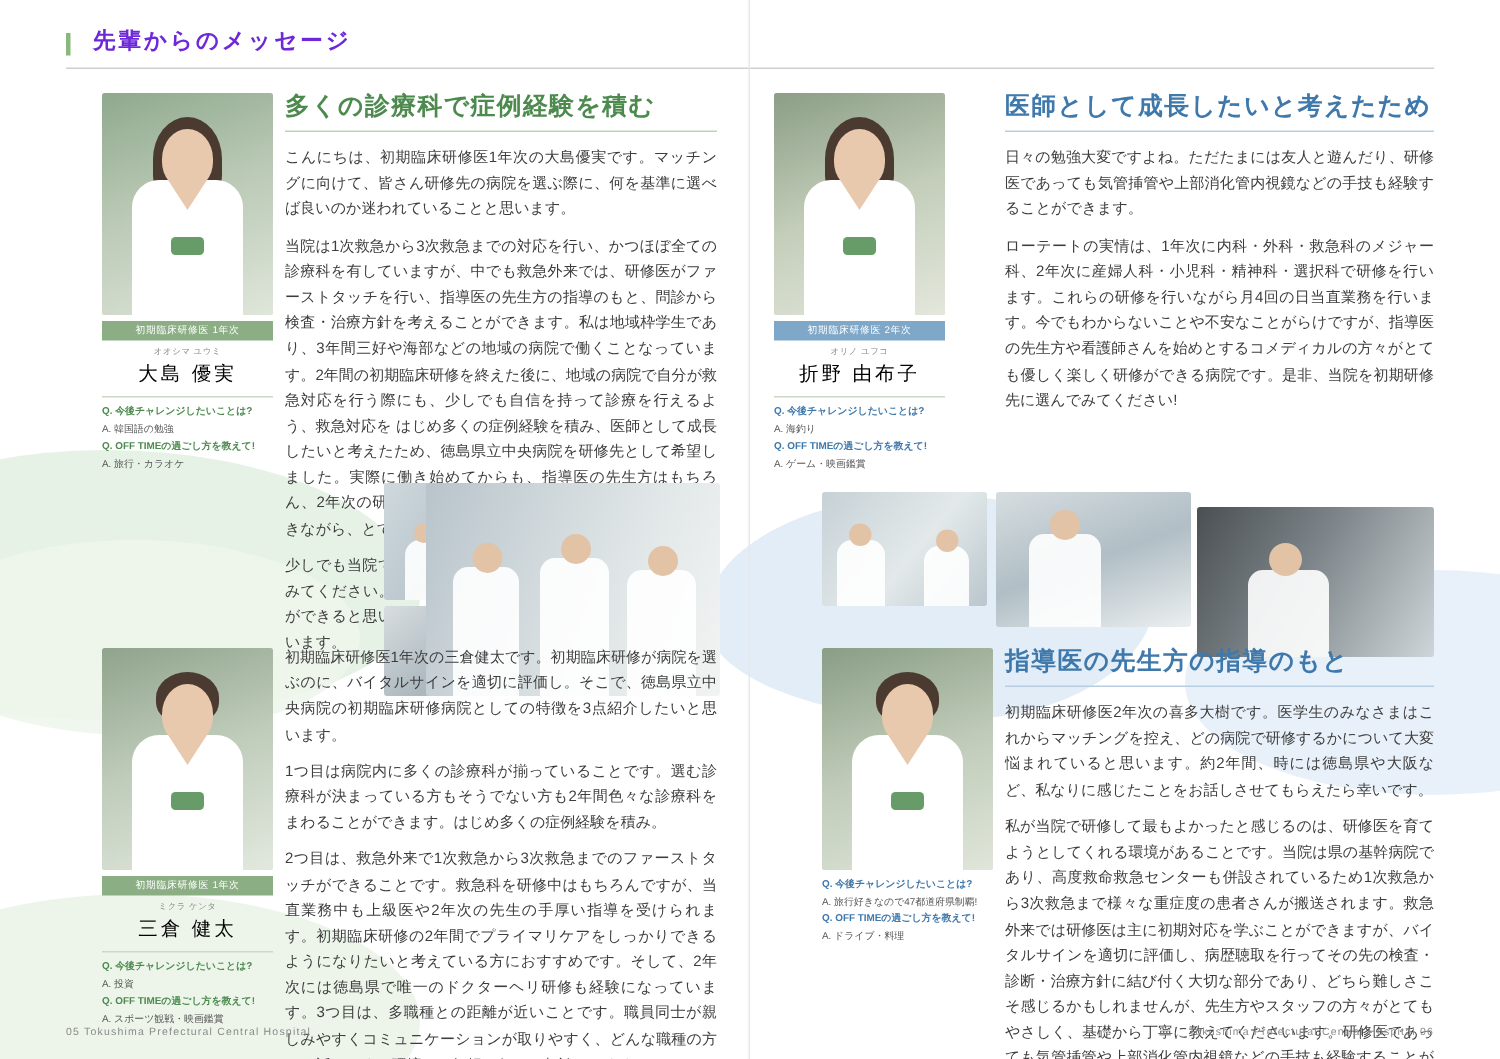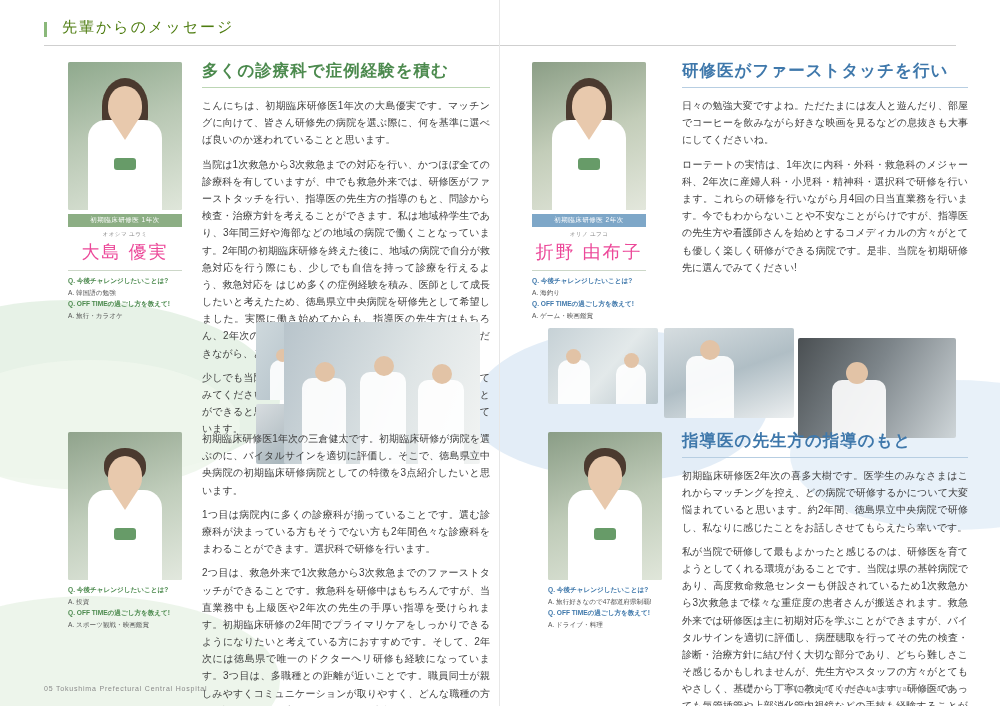--- a/index.html
+++ b/index.html
@@ -42,31 +42,31 @@
   
   .page { position:relative; width:1000px; height:706px; z-index:2; }
 
   .gutter { position:absolute; left:499px; top:0; width:1px; height:706px; background:#e7e7e7; z-index:1;}
 
   
   .page-header {
     position:absolute; left:44px; top:18px; width:912px;
   }
   .page-header .title {
-    font-size:15px; letter-spacing:2px; color:#4d7c0f;
+    font-size:15px; letter-spacing:2px; color:#6d28d9;
     padding-left:18px; padding-bottom:8px;
-    font-weight:normal;
+    font-weight:bold;
   }
   .page-header .rule { height:1px; background:#cfcfcf; width:100%; }
   .header-mark {
     position:absolute; left:0; top:4px; width:3px; height:15px; background:#8ab87a;
   }
 
   
-  .article { position:absolute;margin-left:12px; }
+  .article { position:absolute; }
   .art-heading {
     font-size:16.5px; font-weight:bold; letter-spacing:1px;
     padding-bottom:5px; margin-bottom:9px;
   }
   .art-heading.green { color:#4c8a4e; border-bottom:1.5px solid #bcd6b4; }
   .art-heading.blue  { color:#3f78ab; border-bottom:1.5px solid #b7cee2; }
   .art-body {
     font-size:10px; line-height:1.72; color:#3d3d3d; text-align:justify;
   }
   .art-body p { margin:0 0 7px 0; }
@@ -114,21 +114,21 @@
 
   .name-plate {
     border-bottom:1px solid #ccd7c8; padding:4px 0 3px 0; text-align:center;
   }
   .nen {
     font-size:6.5px; color:#ffffff; background:#8cae84;
     display:block; padding:2px 0; letter-spacing:.5px;
   }
   .nen.blue { background:#7ea7c8; }
   .romaji { font-size:5.6px; color:#8a8a8a; letter-spacing:.4px; margin-top:4px; }
-  .jname { font-size:18px; letter-spacing:2px; color:#ec4899; margin:1px 0 3px 0; }
+  .jname { font-size:13px; letter-spacing:2px; color:#000000; margin:1px 0 3px 0; }
 
   .qa { margin-top:5px; font-size:6.6px; line-height:1.62; color:#3d3d3d; }
   .qa .q { color:#4c8a4e; font-weight:bold; }
   .qa .q.blue { color:#3f78ab; }
   .qa .a { color:#555; }
   .qa .row { margin-bottom:1px; }
   .ph { position:absolute; overflow:hidden; border-radius:2px; }
   .ph .im { position:absolute; inset:0; }
 
   .im-a { background:linear-gradient(120deg,#cfd9dd 0%,#b9c6cd 40%,#e6eceb 100%); }
@@ -194,21 +194,21 @@
 
   <div class="article" style="left:190px; top:60px; width:288px;">
     <div class="art-heading green">多くの診療科で症例経験を積む</div>
     <div class="art-body">
       <p>こんにちは、初期臨床研修医1年次の大島優実です。マッチングに向けて、皆さん研修先の病院を選ぶ際に、何を基準に選べば良いのか迷われていることと思います。</p>
       <p>当院は1次救急から3次救急までの対応を行い、かつほぼ全ての診療科を有していますが、中でも救急外来では、研修医がファーストタッチを行い、指導医の先生方の指導のもと、問診から検査・治療方針を考えることができます。私は地域枠学生であり、3年間三好や海部などの地域の病院で働くことなっています。2年間の初期臨床研修を終えた後に、地域の病院で自分が救急対応を行う際にも、少しでも自信を持って診療を行えるよう、救急対応を はじめ多くの症例経験を積み、医師として成長したいと考えたため、徳島県立中央病院を研修先として希望しました。実際に働き始めてからも、指導医の先生方はもちろん、2年次の研修医の先生方、他職種の方々にも助けていただきながら、とても充実した研修生活を送っています。</p>
       <p>少しでも当院での研修に興味がある方は、ぜひ一度見学に来てみてください。当院での診療の雰囲気を実際に肌で感じることができると思います。皆さんと一緒に働けるのを楽しみにしています。</p>
     </div>
   </div>
 
-  <div class="profile" style="left:532px; top:62px;">
+  <div class="profile" style="left:516px; top:62px;">
     <div class="photo p2">
       <div class="bg"></div>
       <div class="person">
         <div class="hair long"></div>
           <div class="head"></div>
         <div class="body"></div>
           <div class="collar"></div>
           <div class="logo"></div>
       </div>
     </div>
@@ -219,23 +219,23 @@
     </div>
     <div class="qa">
       <div class="row"><span class="q blue">Q. 今後チャレンジしたいことは?</span></div>
       <div class="row"><span class="a">A. 海釣り</span></div>
       <div class="row"><span class="q blue">Q. OFF TIMEの過ごし方を教えて!</span></div>
       <div class="row"><span class="a">A. ゲーム・映画鑑賞</span></div>
     </div>
   </div>
 
   <div class="article" style="left:670px; top:60px; width:286px;">
-    <div class="art-heading blue">研修医がファーストタッチを行い</div>
+    <div class="art-heading blue">医師として成長したいと考えたため</div>
     <div class="art-body">
-      <p>日々の勉強大変ですよね。ただたまには友人と遊んだり、部屋でコーヒーを飲みながら好きな映画を見るなどの息抜きも大事にしてくださいね。</p>
+      <p>日々の勉強大変ですよね。ただたまには友人と遊んだり、研修医であっても気管挿管や上部消化管内視鏡などの手技も経験することができます。</p>
       <p>ローテートの実情は、1年次に内科・外科・救急科のメジャー科、2年次に産婦人科・小児科・精神科・選択科で研修を行います。これらの研修を行いながら月4回の日当直業務を行います。今でもわからないことや不安なことがらけですが、指導医の先生方や看護師さんを始めとするコメディカルの方々がとても優しく楽しく研修ができる病院です。是非、当院を初期研修先に選んでみてください!</p>
     </div>
   </div>
 
   <div class="ph" style="left:256px; top:322px; width:118px; height:78px;">
     <div class="im im-a"></div>
     <div class="fig" style="left:14px; bottom:0; width:26px; height:40px;"></div>
     <div class="fighead" style="left:20px; bottom:38px; width:13px; height:13px;"></div>
     <div class="figdark" style="right:16px; bottom:0; width:24px; height:34px;"></div>
   </div>
@@ -276,32 +276,37 @@
     <div class="photo p3">
       <div class="bg"></div>
       <div class="person">
         <div class="hair"></div>
           <div class="head"></div>
         <div class="body"></div>
           <div class="collar"></div>
           <div class="logo"></div>
       </div>
     </div>
+    <div class="name-plate">
+      <span class="nen">初期臨床研修医 1年次</span>
+      <div class="romaji">ミクラ  ケンタ</div>
+      <div class="jname">三倉 健太</div>
+    </div>
     <div class="qa">
       <div class="row"><span class="q">Q. 今後チャレンジしたいことは?</span></div>
       <div class="row"><span class="a">A. 投資</span></div>
       <div class="row"><span class="q">Q. OFF TIMEの過ごし方を教えて!</span></div>
       <div class="row"><span class="a">A. スポーツ観戦・映画鑑賞</span></div>
     </div>
   </div>
 
   <div class="article" style="left:190px; top:430px; width:288px;">
     <div class="art-body">
       <p>初期臨床研修医1年次の三倉健太です。初期臨床研修が病院を選ぶのに、バイタルサインを適切に評価し。そこで、徳島県立中央病院の初期臨床研修病院としての特徴を3点紹介したいと思います。</p>
-      <p>1つ目は病院内に多くの診療科が揃っていることです。選む診療科が決まっている方もそうでない方も2年間色々な診療科をまわることができます。選択科で研修を行います。</p>
+      <p>1つ目は病院内に多くの診療科が揃っていることです。選む診療科が決まっている方もそうでない方も2年間色々な診療科をまわることができます。はじめ多くの症例経験を積み。</p>
       <p>2つ目は、救急外来で1次救急から3次救急までのファーストタッチができることです。救急科を研修中はもちろんですが、当直業務中も上級医や2年次の先生の手厚い指導を受けられます。初期臨床研修の2年間でプライマリケアをしっかりできるようになりたいと考えている方におすすめです。そして、2年次には徳島県で唯一のドクターヘリ研修も経験になっています。3つ目は、多職種との距離が近いことです。職員同士が親しみやすくコミュニケーションが取りやすく、どんな職種の方とも話しやすい環境で、気軽に何でも相談できます。</p>
       <p>このような特徴がある徳島県立中央病院に興味を持っていただけた方はぜひ一度病院見学に来てみてください。皆さまと一緒に働くことを楽しみにしております。</p>
     </div>
   </div>
 
   <div class="profile" style="left:548px; top:432px;">
     <div class="photo p4">
       <div class="bg"></div>
       <div class="person">
         <div class="hair"></div>
@@ -315,21 +320,21 @@
       <div class="row"><span class="q blue">Q. 今後チャレンジしたいことは?</span></div>
       <div class="row"><span class="a">A. 旅行好きなので47都道府県制覇!</span></div>
       <div class="row"><span class="q blue">Q. OFF TIMEの過ごし方を教えて!</span></div>
       <div class="row"><span class="a">A. ドライブ・料理</span></div>
     </div>
   </div>
 
   <div class="article" style="left:670px; top:430px; width:286px;">
     <div class="art-heading blue">指導医の先生方の指導のもと</div>
     <div class="art-body">
-      <p>初期臨床研修医2年次の喜多大樹です。医学生のみなさまはこれからマッチングを控え、どの病院で研修するかについて大変悩まれていると思います。約2年間、徳島県立中央病院で研修し、私なりに感じたことをお話しさせてもらえたら幸いです。</p>
+      <p>初期臨床研修医2年次の喜多大樹です。医学生のみなさまはこれからマッチングを控え、どの病院で研修するかについて大変悩まれていると思います。約2年間、時には徳島県や大阪など、私なりに感じたことをお話しさせてもらえたら幸いです。</p>
       <p>私が当院で研修して最もよかったと感じるのは、研修医を育てようとしてくれる環境があることです。当院は県の基幹病院であり、高度救命救急センターも併設されているため1次救急から3次救急まで様々な重症度の患者さんが搬送されます。救急外来では研修医は主に初期対応を学ぶことができますが、バイタルサインを適切に評価し、病歴聴取を行ってその先の検査・診断・治療方針に結び付く大切な部分であり、どちら難しさこそ感じるかもしれませんが、先生方やスタッフの方々がとてもやさしく、基礎から丁寧に教えてくださいます。研修医であっても気管挿管や上部消化管内視鏡などの手技も経験することができます。人院から退院までではこともたくさんあり、積極的に求められば、たくさんの貴重な経験が得られ、どんどん成長できる環境になります。</p>
       <p>初期研修は医者人生のスタート地点である大事な2年間です。この素晴らしい環境で、貴重な経験をしてもらえたらと思います。お待ちしております。</p>
     </div>
   </div>
 
   <div class="footer-left">05 Tokushima Prefectural Central Hospital</div>
   <div class="footer-right">Tokushima Prefectural Central Hospital 06</div>
 
 </div>
 

